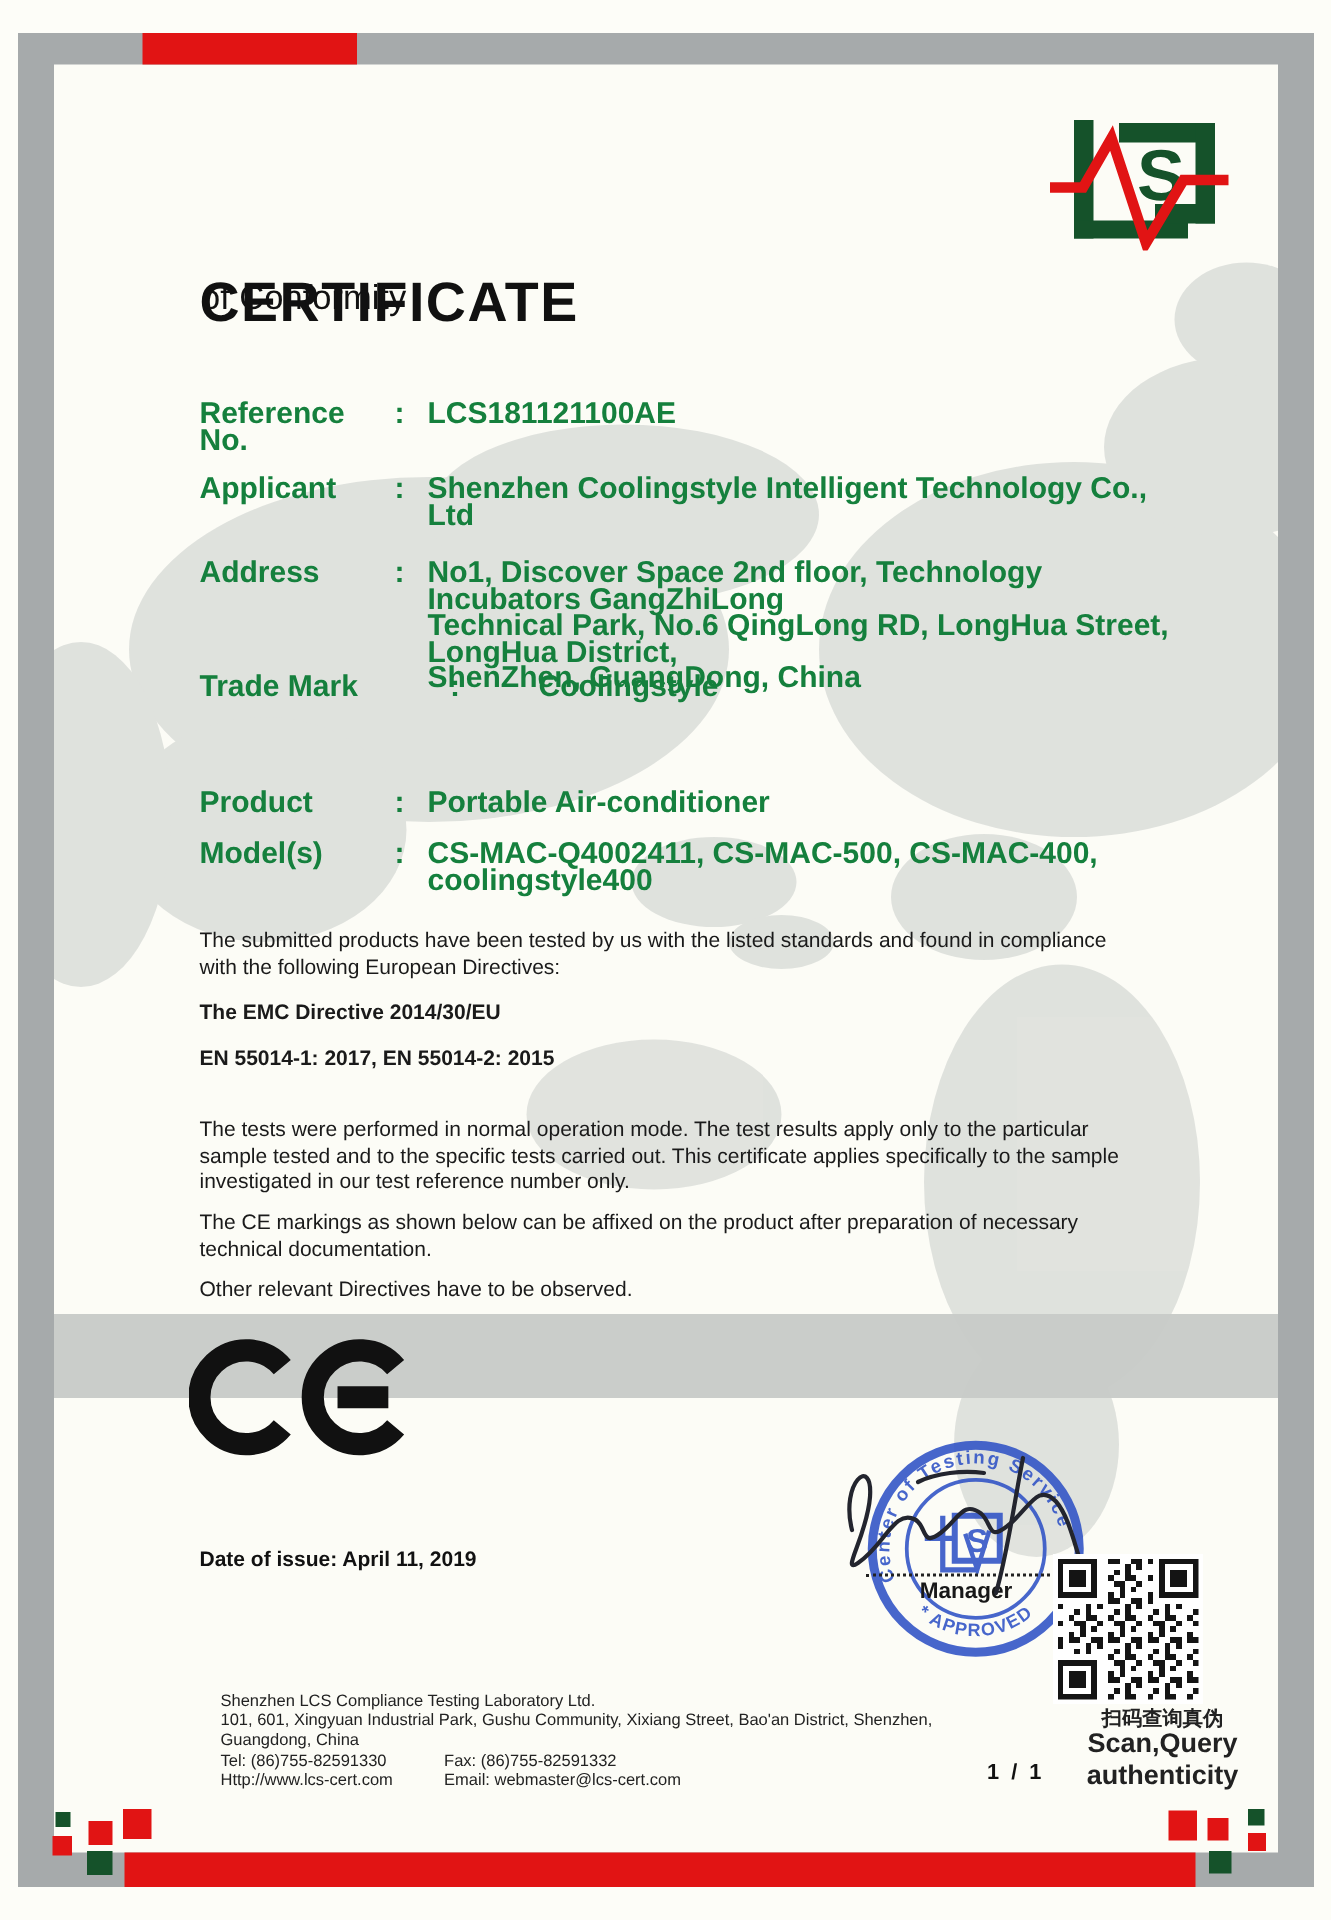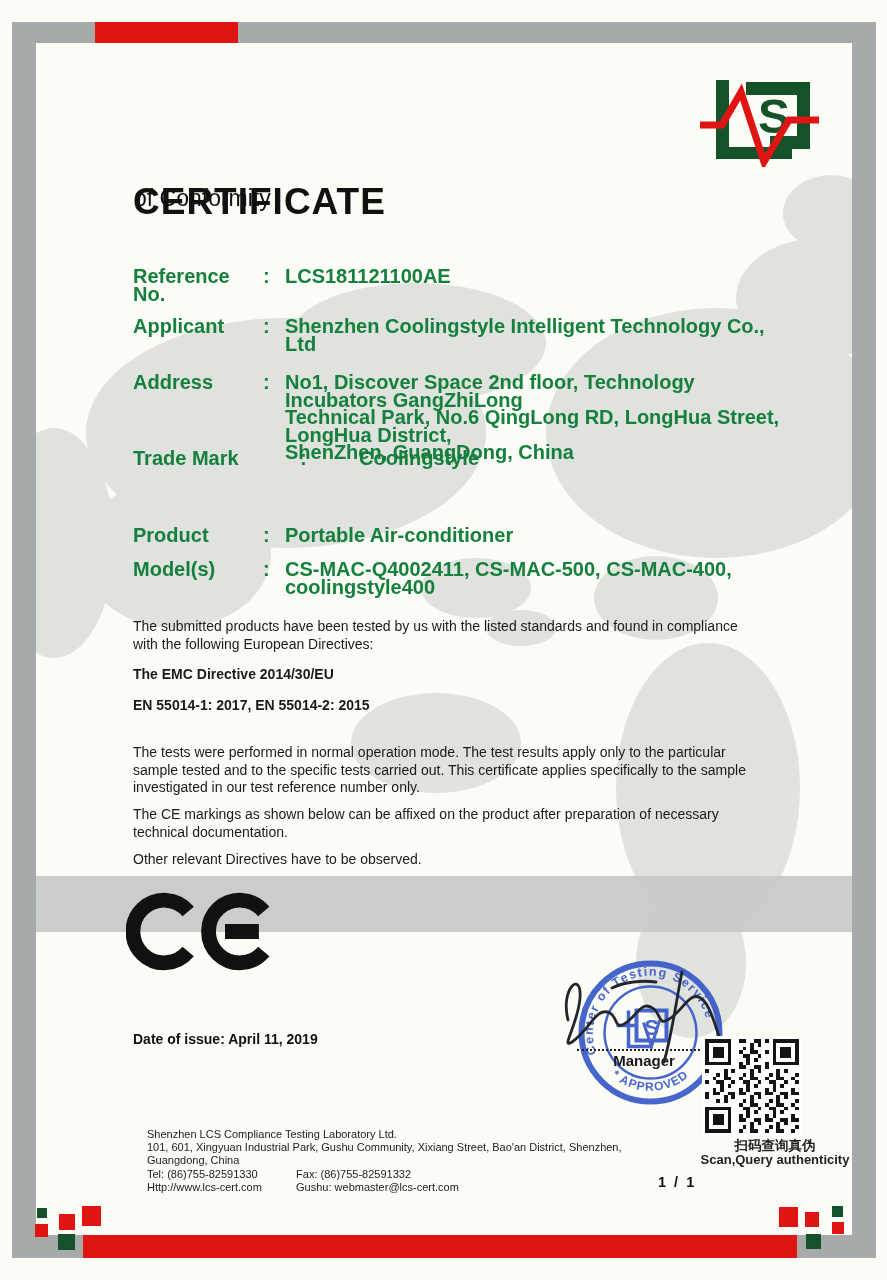--- a/index.html
+++ b/index.html
@@ -29,21 +29,21 @@
   .para { position:absolute; left:133px; width:652px; font-size:14px; line-height:17.5px; white-space:pre-line; color:#1a1a1a; }
   .para.bold { font-weight:bold; }
   .date-line { position:absolute; left:133px; top:1031px; font-size:14px; font-weight:bold; color:#111; }
   
   .stamp-wrap { position:absolute; left:563px; top:945px; width:175px; height:175px; z-index:5; }
   .dotted-line { position:absolute; left:577px; top:1049px; width:147px; border-top:2.5px dotted #222; z-index:6; }
   .manager { position:absolute; left:596px; top:1052px; width:96px; text-align:center; font-size:15px; font-weight:bold; color:#181818; z-index:6; }
   .signature { position:absolute; left:552px; top:958px; z-index:7; }
   .qr-box { position:absolute; left:702px; top:1036px; width:100px; height:100px; background:#fff; padding:3px; z-index:8; }
   .qr-caption-zh { position:absolute; left:690px; top:1137px; width:170px; text-align:center; font-size:13.5px; font-weight:bold; color:#222; z-index:8; }
-  .qr-caption-en { position:absolute; left:688px; top:1152px; width:174px; text-align:center; font-size:13px; font-weight:bold; color:#222; z-index:8; }
+  .qr-caption-en { position:absolute; left:688px; top:1152px; width:174px; text-align:center; font-size:18px; font-weight:bold; color:#222; z-index:8; }
   
   .footer { position:absolute; left:147px; top:1128px; width:560px; font-size:11px; line-height:13.2px; color:#222; z-index:5; }
   .f-col { display:inline-block; width:146px; }
   .page-number { position:absolute; left:658px; top:1174px; font-size:14.5px; font-weight:bold; letter-spacing:2px; color:#111; z-index:5; }
   
   .sq { position:absolute; z-index:6; }
   .sq.red { background:#e11414; }
   .sq.green { background:#15522a; }
   
   .stamp-wrap svg text { font-family:"Liberation Sans", sans-serif; }
@@ -365,18 +365,18 @@
   <div class="footer">
     <div>Shenzhen LCS Compliance Testing Laboratory Ltd.</div>
     <div>101, 601, Xingyuan Industrial Park, Gushu Community, Xixiang Street, Bao'an District, Shenzhen,</div>
     <div>Guangdong, China</div>
     <div>
       <span class="f-col">Tel: (86)755-82591330</span>
       <span>Fax: (86)755-82591332</span>
     </div>
     <div>
       <span class="f-col">Http://www.lcs-cert.com</span>
-      <span>Gushu: webmaster@lcs-cert.com</span>
+      <span>Email: webmaster@lcs-cert.com</span>
     </div>
   </div>
   <div class="page-number">1 / 1</div>
 
 </div>
 
 </body></html>

